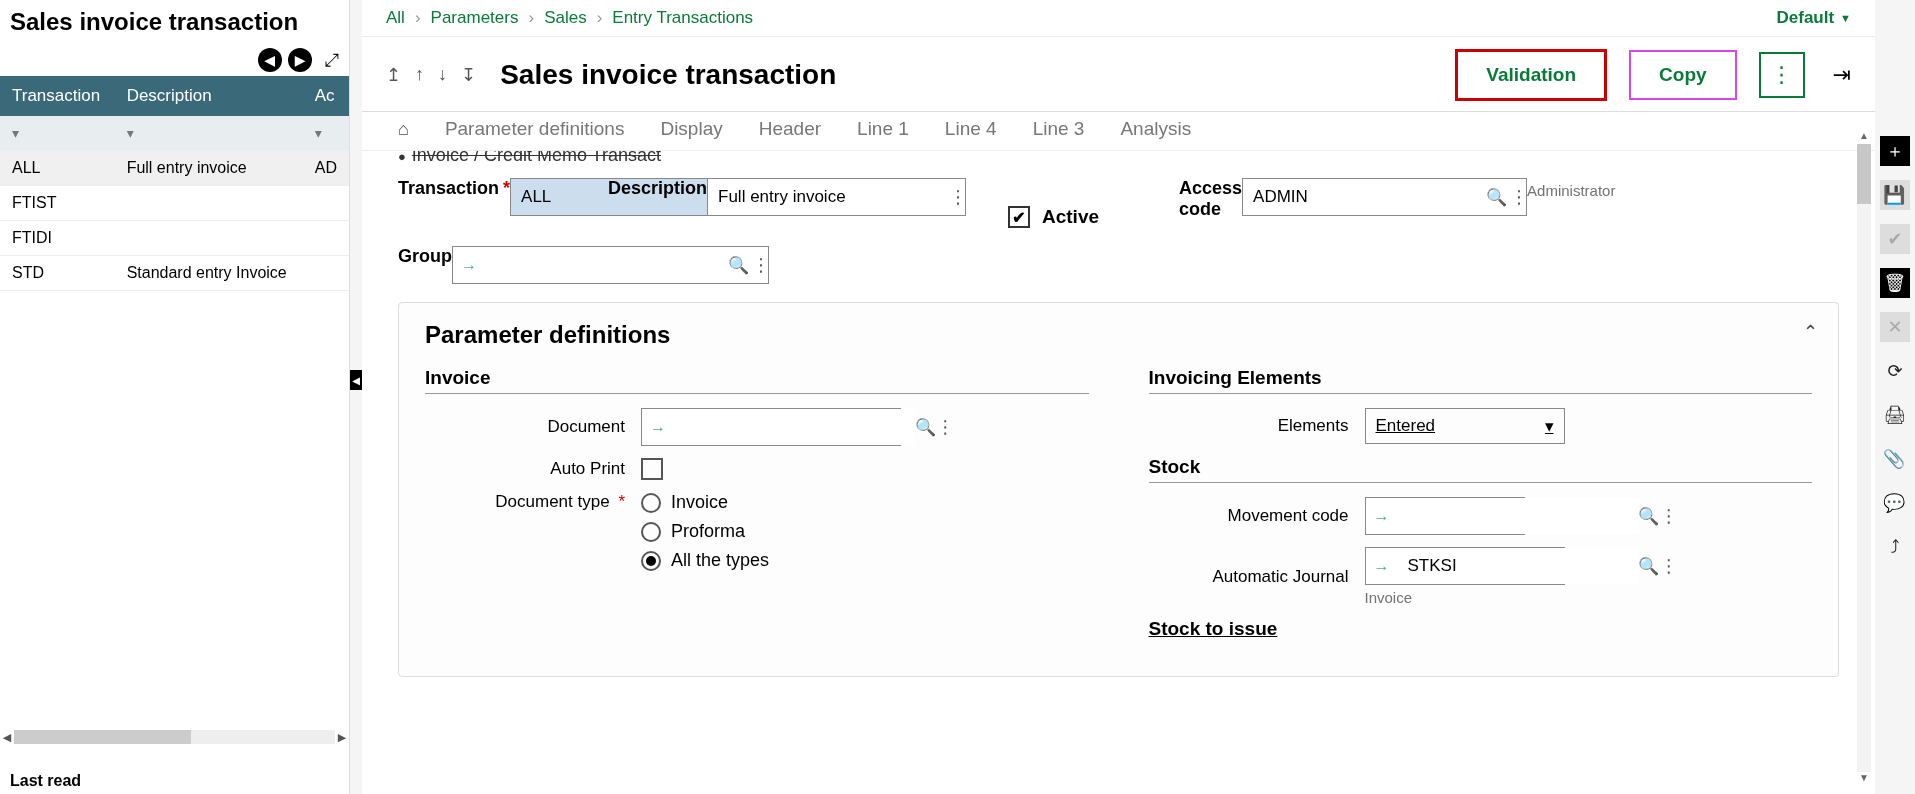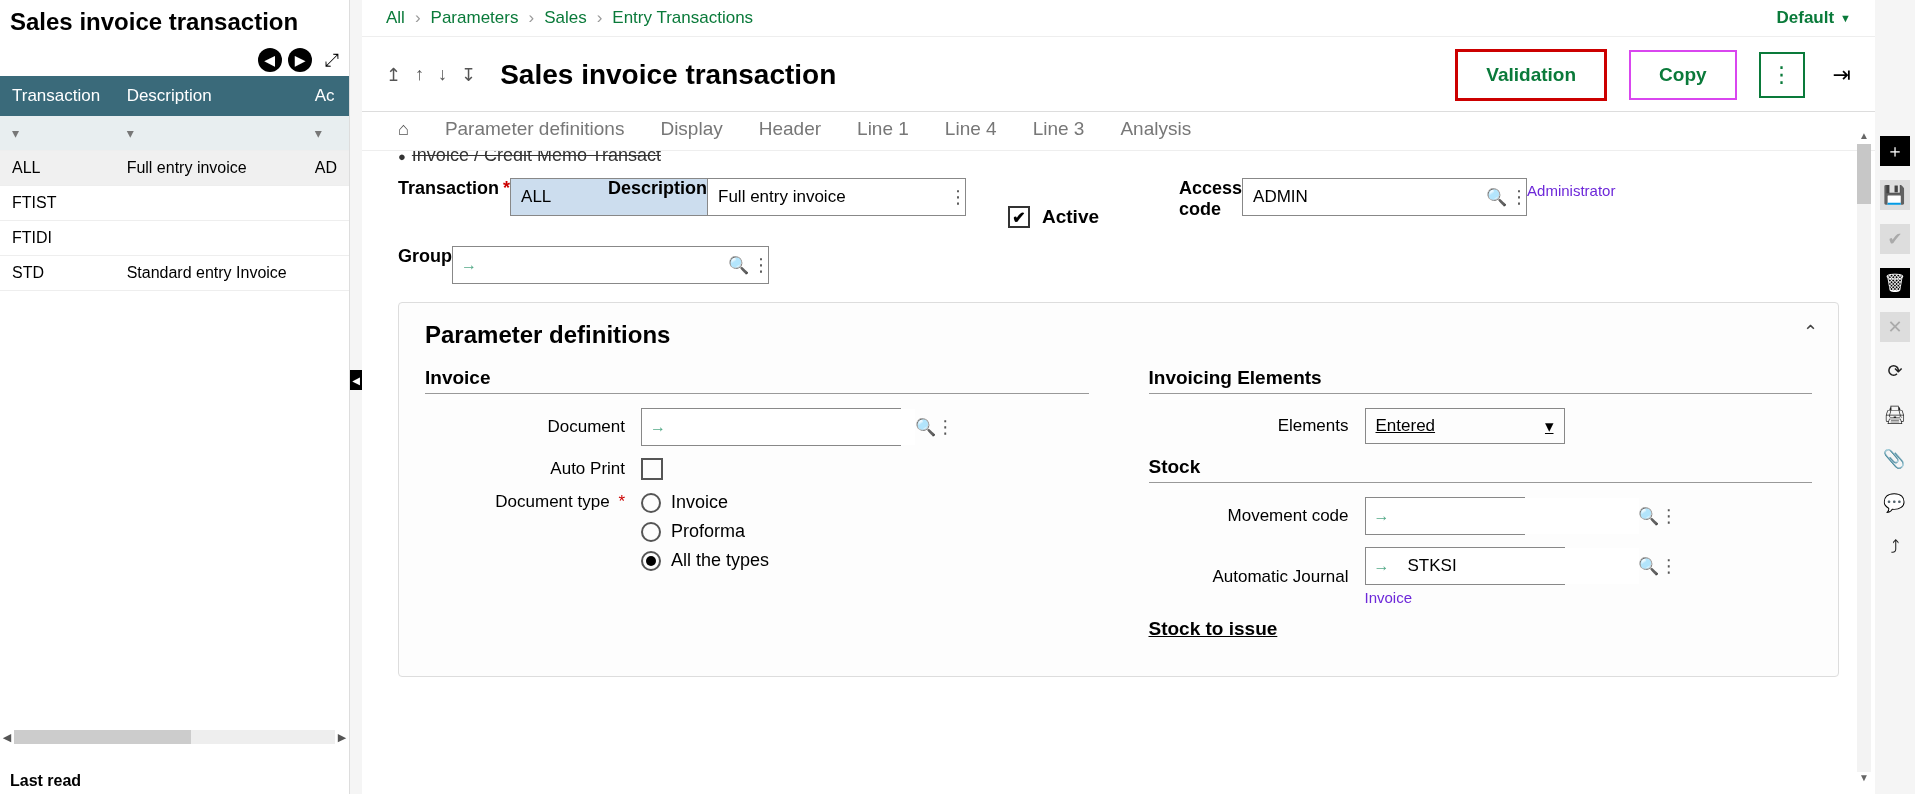--- a/index.html
+++ b/index.html
@@ -53,21 +53,21 @@
 .section-partial:before { content:"●"; font-size:13px; margin-right:6px;}
 
 .field-row { display: flex; gap: 40px; flex-wrap: wrap; margin-bottom: 18px; }
 .field { display: flex; flex-direction: row; }
 .field-label { font-size: 18px; font-weight: 600; margin-bottom: 8px; }
 .req { color: #c00; margin-left: 4px; }
 .input-wrap { display: flex; align-items: center; border: 1px solid #888; height: 38px; background: #fff; }
 .input-wrap input { border: none; outline: none; flex: 1; padding: 0 10px; font-size: 17px; height: 100%; }
 .input-icon { width: 26px; text-align: center; color: #555; font-size: 17px; }
 .input-dots { width: 16px; text-align: center; color: #555; font-size: 18px; }
-.field-hint { font-size: 15px; color: #6d28d9; margin-top: 4px; }
+.field-hint { font-size: 15px; color: #737373; margin-top: 4px; }
 
 .checkbox-field { display:flex; align-items:center; gap:12px; margin-top:28px; }
 .custom-cb { width: 22px; height: 22px; border: 2px solid #333; display: flex; align-items: center; justify-content: center; font-size: 16px; font-weight: bold; }
 .cb-label { font-size: 19px; font-weight: 600; }
 
 .section-box { border: 1px solid #ddd; border-radius: 4px; margin-top: 10px; padding: 18px 26px; background:#fdfdfd; position: relative;}
 .section-title { font-size: 24px; font-weight: bold; margin-bottom: 18px; }
 .section-collapse { position: absolute; right: 20px; top: 18px; font-size: 18px; color: #444; }
 
 .two-col { display: flex; gap: 60px; }

